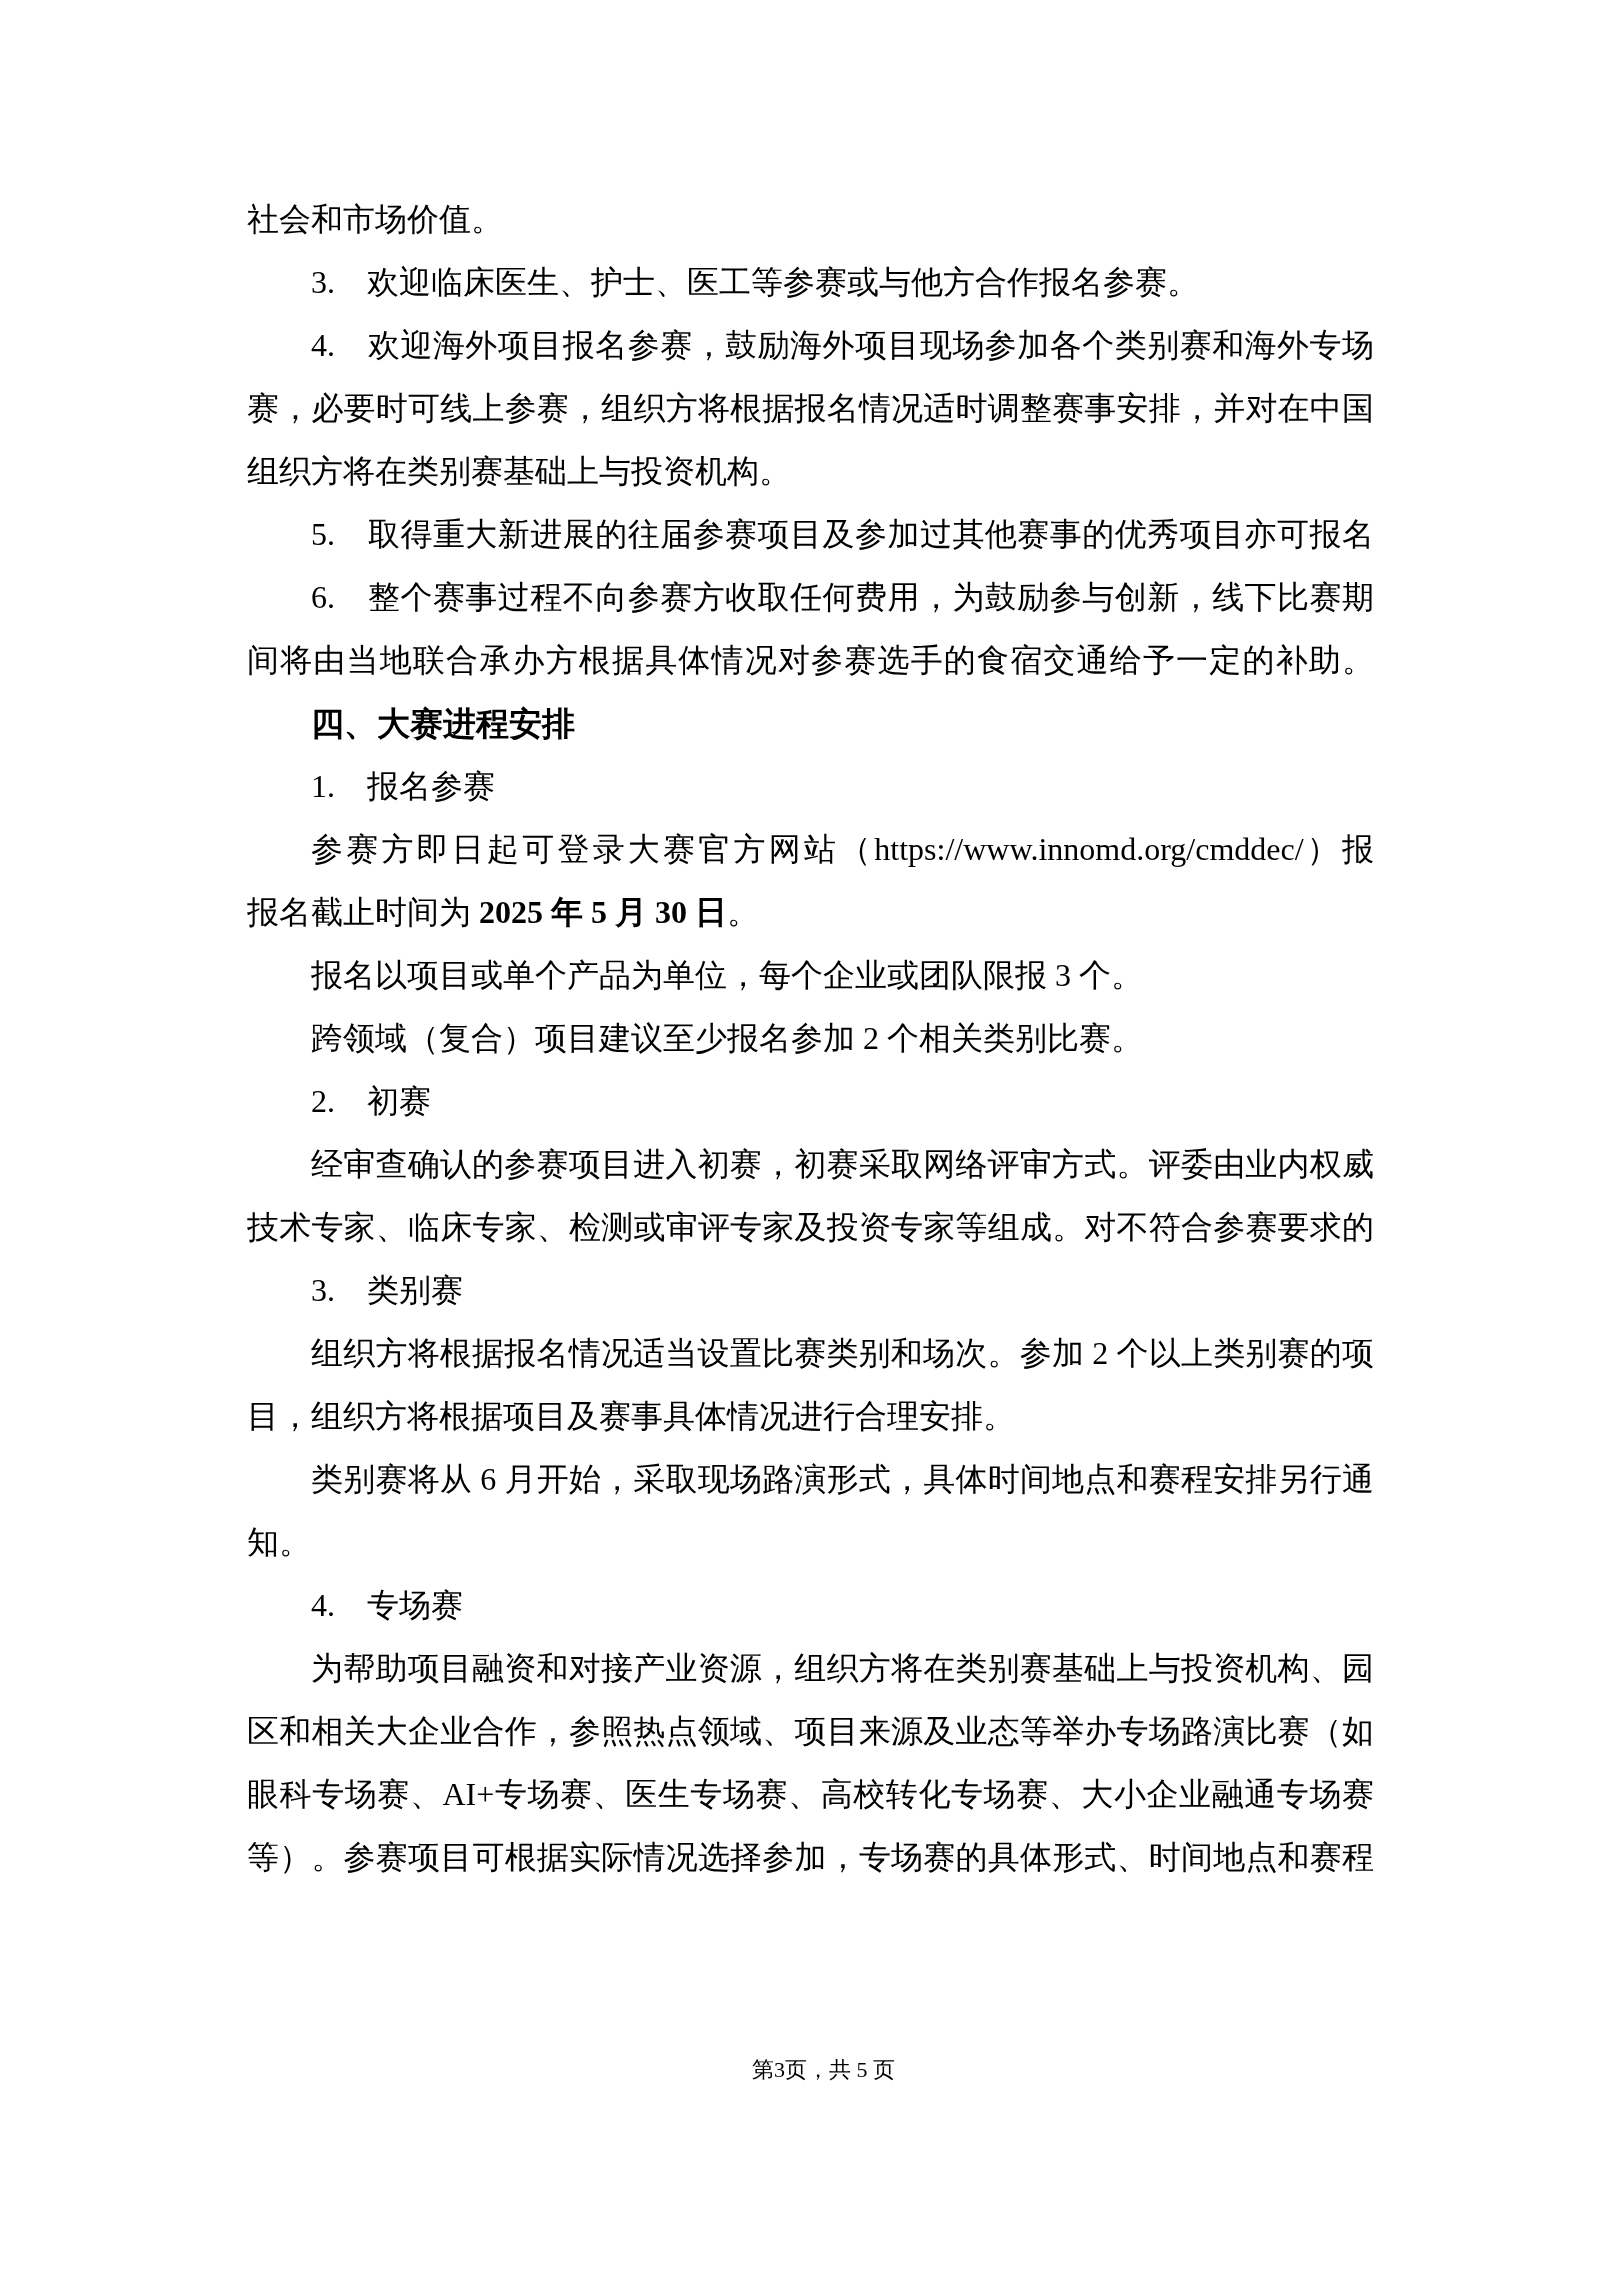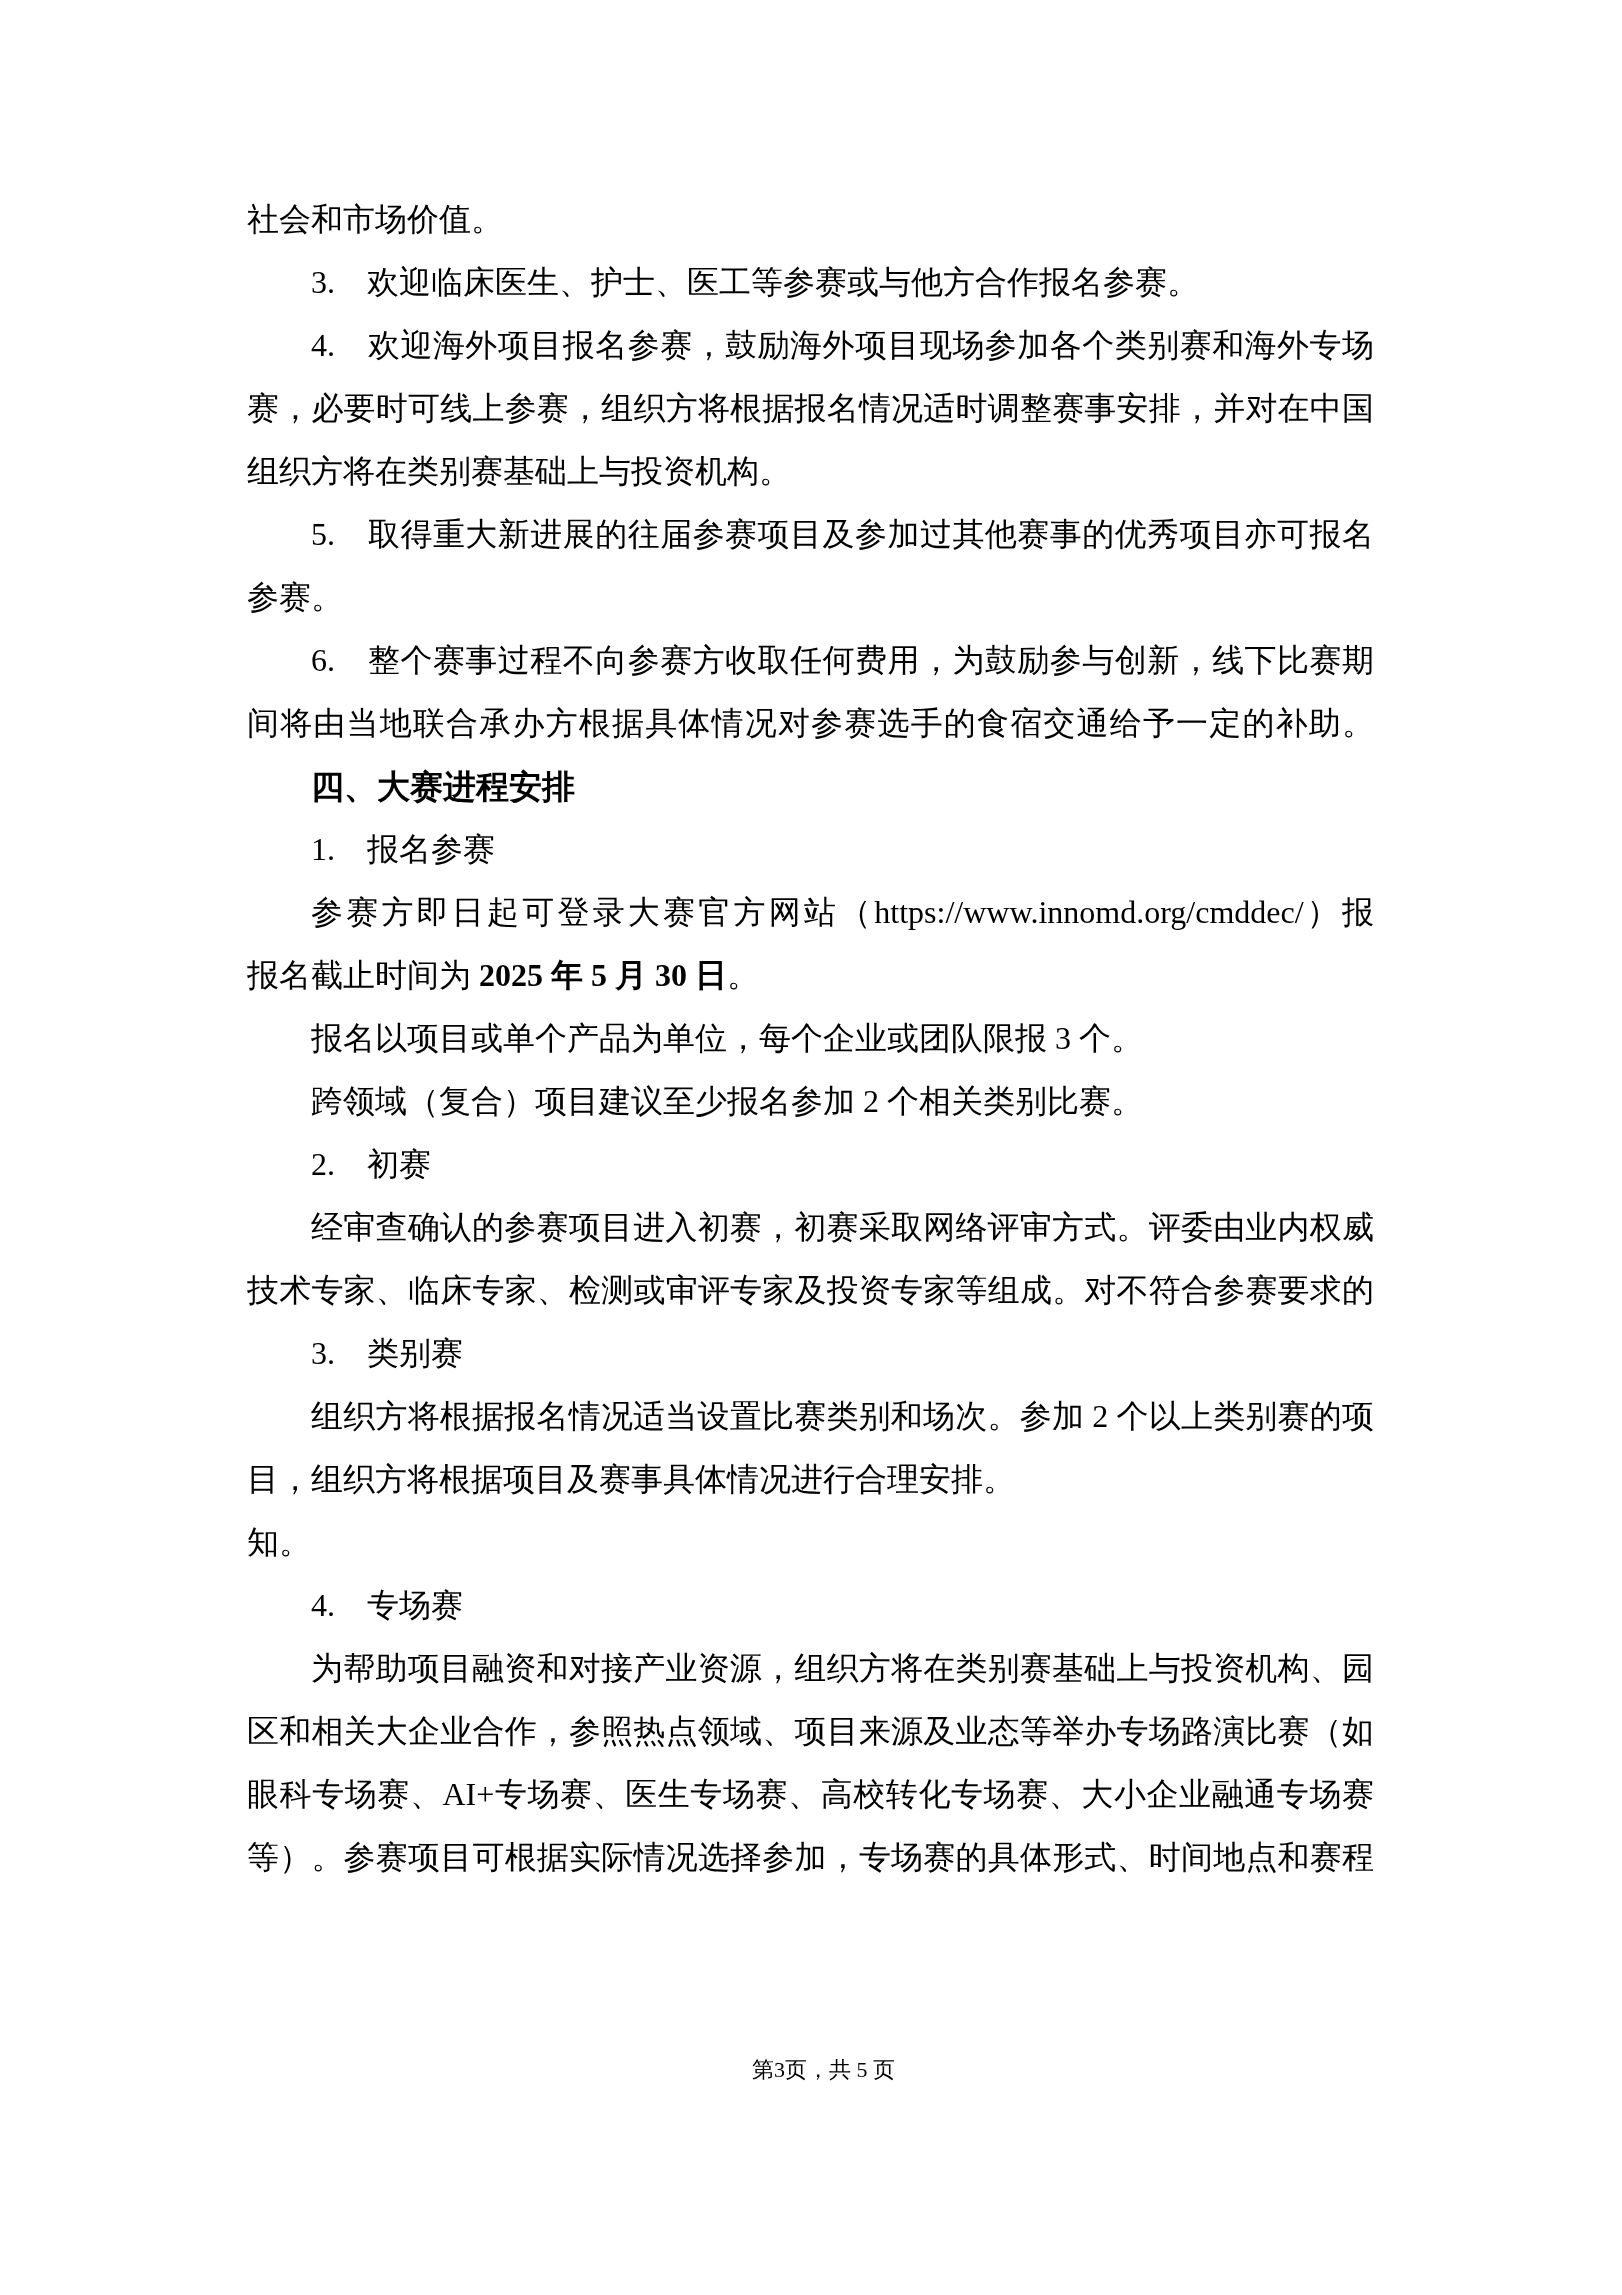--- a/index.html
+++ b/index.html
@@ -61,35 +61,35 @@
 <body>
 
 <div class="page">
   <div class="content" id="doc-lines">
       <div class="line margin">社会和市场价值。</div>
       <div class="line indent">3.　欢迎临床医生、护士、医工等参赛或与他方合作报名参赛。</div>
       <div class="line indent justify">4.　欢迎海外项目报名参赛，鼓励海外项目现场参加各个类别赛和海外专场</div>
       <div class="line margin justify">赛，必要时可线上参赛，组织方将根据报名情况适时调整赛事安排，并对在中国</div>
       <div class="line margin">组织方将在类别赛基础上与投资机构。</div>
       <div class="line indent justify">5.　取得重大新进展的往届参赛项目及参加过其他赛事的优秀项目亦可报名</div>
-      <div class="line margin">参赛。</div>
       <div class="line indent justify">6.　整个赛事过程不向参赛方收取任何费用，为鼓励参与创新，线下比赛期</div>
       <div class="line margin justify">间将由当地联合承办方根据具体情况对参赛选手的食宿交通给予一定的补助。</div>
       <div class="line indent heading">四、大赛进程安排</div>
       <div class="line indent">1.　报名参赛</div>
       <div class="line indent justify">参赛方即日起可登录大赛官方网站（https://www.innomd.org/cmddec/）报名，</div>
       <div class="line margin"><span>报名截止时间为 </span><span class="bold">2025 年 5 月 30 日</span><span>。</span></div>
       <div class="line indent">报名以项目或单个产品为单位，每个企业或团队限报 3 个。</div>
       <div class="line indent">跨领域（复合）项目建议至少报名参加 2 个相关类别比赛。</div>
       <div class="line indent">2.　初赛</div>
       <div class="line indent justify">经审查确认的参赛项目进入初赛，初赛采取网络评审方式。评委由业内权威</div>
       <div class="line margin justify">技术专家、临床专家、检测或审评专家及投资专家等组成。对不符合参赛要求的</div>
       <div class="line indent">3.　类别赛</div>
       <div class="line indent justify">组织方将根据报名情况适当设置比赛类别和场次。参加 2 个以上类别赛的项</div>
       <div class="line margin">目，组织方将根据项目及赛事具体情况进行合理安排。</div>
+      <div class="line indent justify">类别赛将从 6 月开始，采取现场路演形式，具体时间地点和赛程安排另行通</div>
       <div class="line margin">知。</div>
       <div class="line indent">4.　专场赛</div>
       <div class="line indent justify">为帮助项目融资和对接产业资源，组织方将在类别赛基础上与投资机构、园</div>
       <div class="line margin justify">区和相关大企业合作，参照热点领域、项目来源及业态等举办专场路演比赛（如</div>
       <div class="line margin justify">眼科专场赛、AI+专场赛、医生专场赛、高校转化专场赛、大小企业融通专场赛</div>
       <div class="line margin justify">等）。参赛项目可根据实际情况选择参加，专场赛的具体形式、时间地点和赛程</div>
     </div>
   <div class="footer">
     <span>第3页，共 5 页</span>
   </div>

